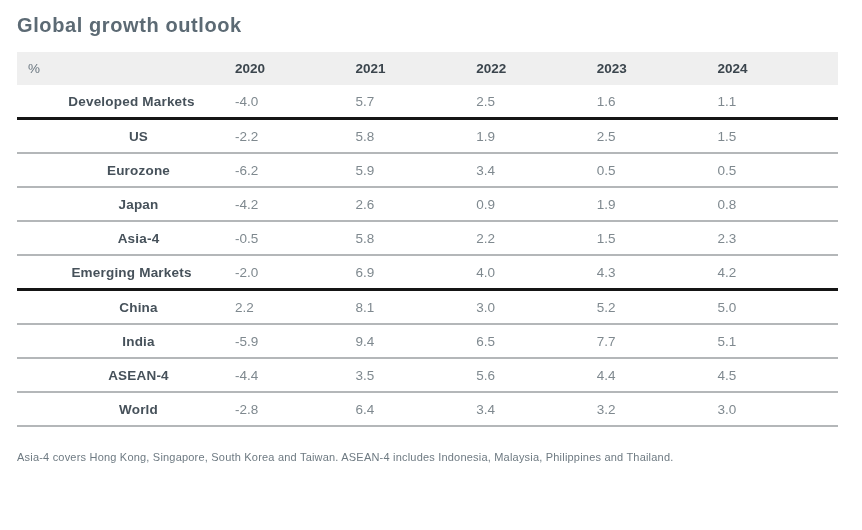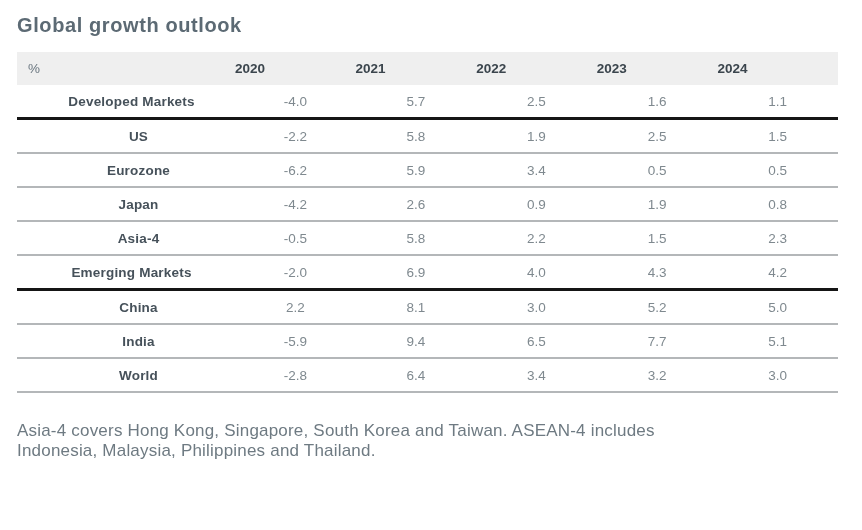--- a/index.html
+++ b/index.html
@@ -64,28 +64,27 @@
     text-align: center;
     padding-left: 11px;
     font-weight: bold;
     color: var(--label-text, #46515a);
     letter-spacing: 0.2px;
   }
   tr.sub td.row-label {
     padding-left: 25px;
   }
   td.value {
-    text-align: center;
     color: var(--value-text, #7f898f);
     margin-top: 23px;
   }
   .footnote {
-    margin-top: 28px;
+    margin-top: 20px;
     max-width: 690px;
-    font-size: 17px;
+    font-size: 11px;
     line-height: 20px;
     color: var(--footnote-text, #6e7a82);
     letter-spacing: 0.2px;
   }
 </style>
 </head>
 <body>
 
 <div class="page">
   <h1 class="page-title">Global growth outlook</h1>
@@ -168,20 +167,28 @@
         </tr>
         <tr class="sub">
           <td class="row-label">India</td>
           <td class="value">-5.9</td>
           <td class="value">9.4</td>
           <td class="value">6.5</td>
           <td class="value">7.7</td>
           <td class="value">5.1</td>
         </tr>
         <tr class="sub">
+          <td class="row-label">ASEAN-4</td>
+          <td class="value">-4.4</td>
+          <td class="value">3.5</td>
+          <td class="value">5.6</td>
+          <td class="value">4.4</td>
+          <td class="value">4.5</td>
+        </tr>
+        <tr class="sub">
           <td class="row-label">World</td>
           <td class="value">-2.8</td>
           <td class="value">6.4</td>
           <td class="value">3.4</td>
           <td class="value">3.2</td>
           <td class="value">3.0</td>
         </tr>
       </tbody>
   </table>
 

